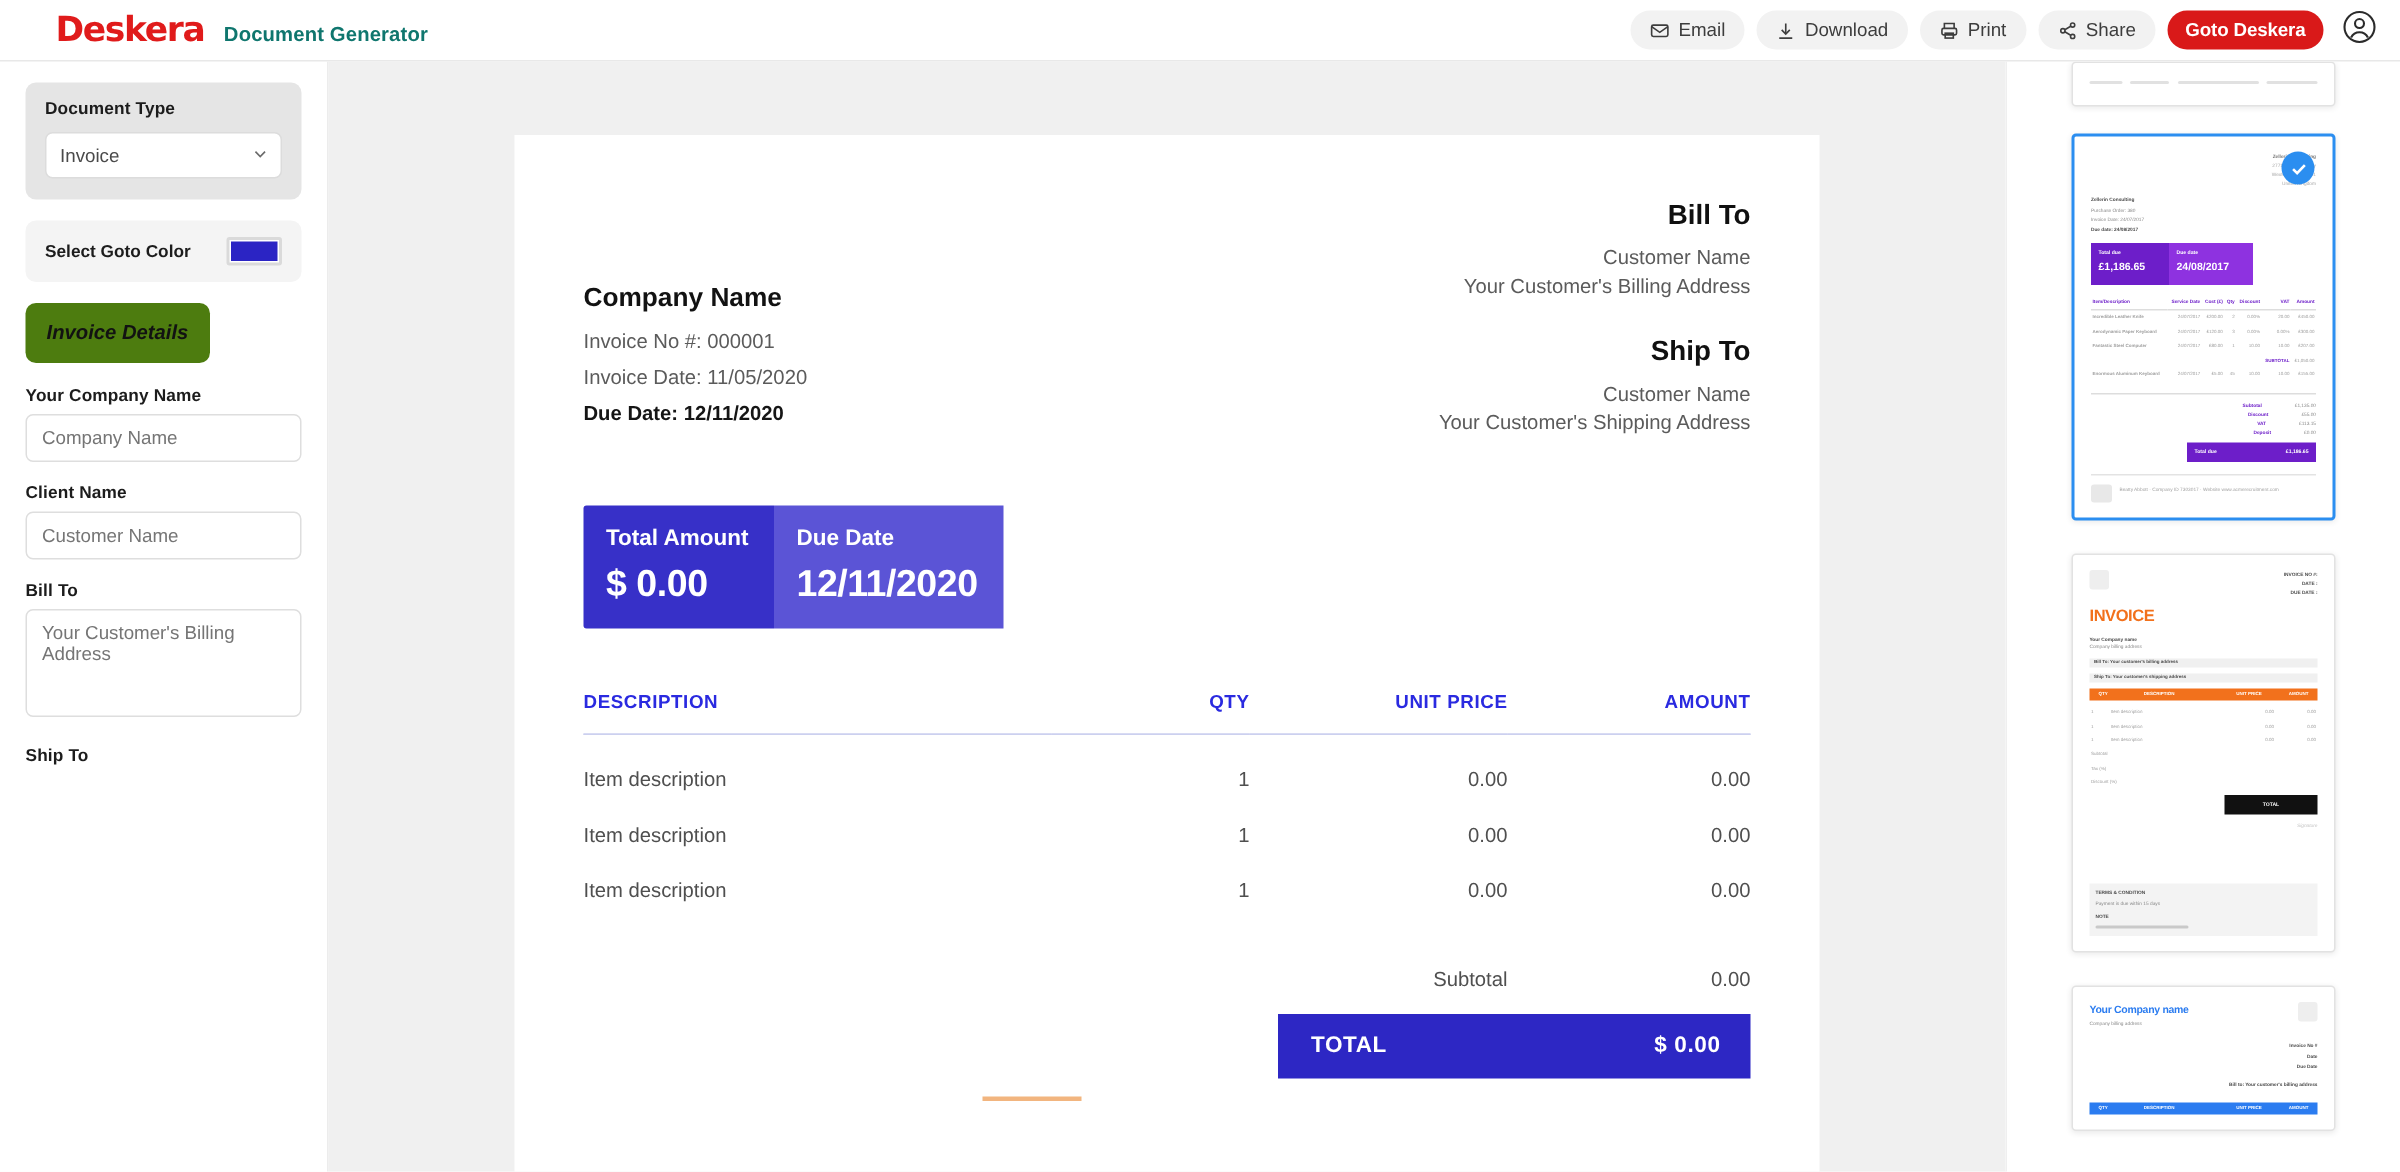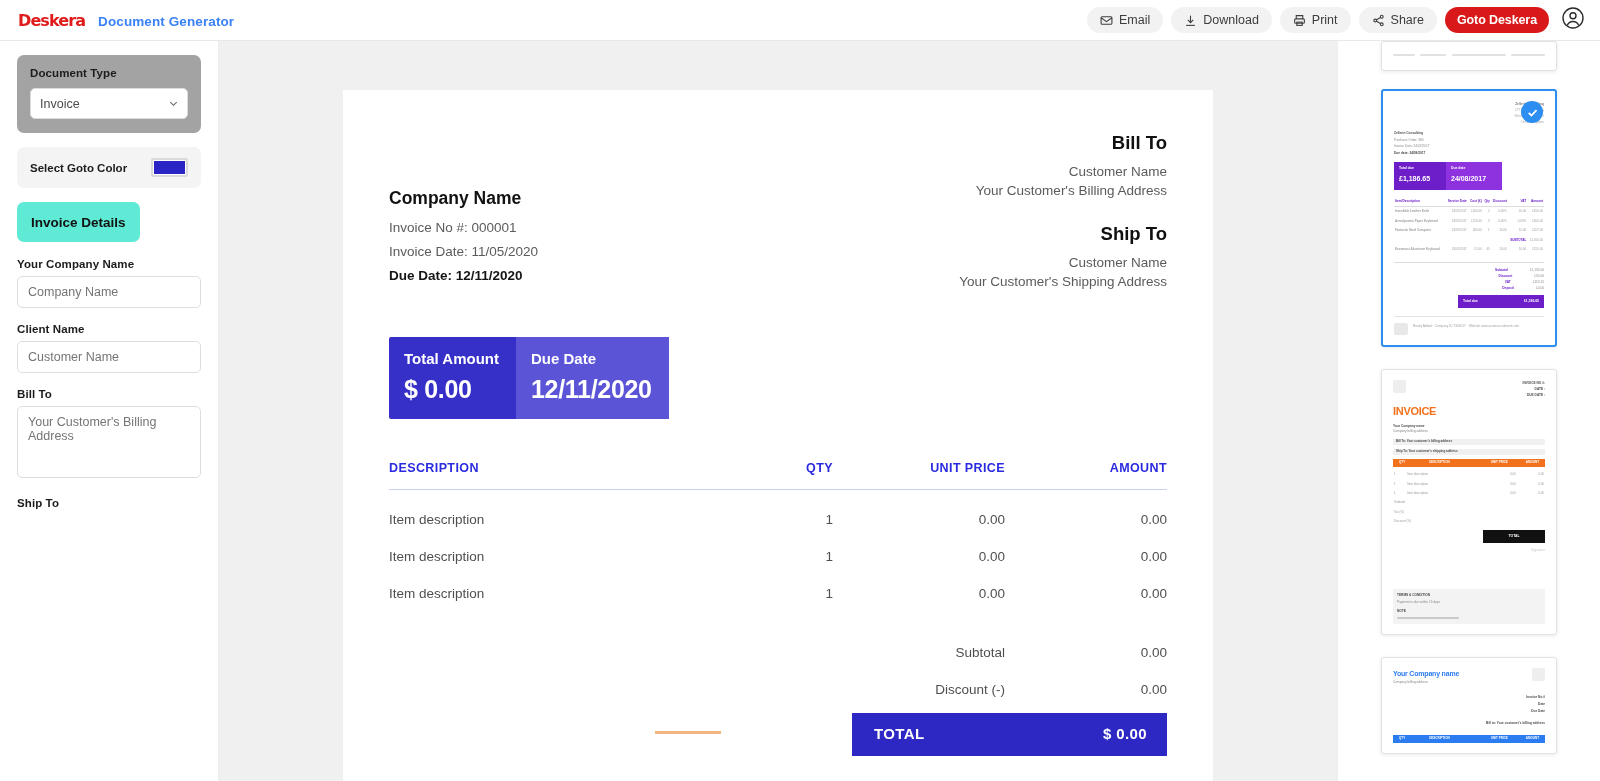--- a/index.html
+++ b/index.html
@@ -15,25 +15,25 @@
   .topbar {
     position: absolute; top: 0; left: 0;
     width: 1600px; height: 41px;
     background: #ffffff;
     border-bottom: 1px solid #e8e8e8;
     display: flex; align-items: center;
     z-index: 50;
   }
   .brand-wrap { display: flex; align-items: baseline; padding-left: 18px; }
   .brand-logo {
-    font-size: 16px; font-weight: bold; color: #e01b1b;
-    letter-spacing: -0.9px; font-family: "DejaVu Sans", sans-serif;
+    font-size: 23px; font-weight: bold; color: #e01b1b;
+    letter-spacing: -0.9px; font-family: "DejaVu Sans", sans-serif; margin-left: 19px;
   }
   .brand-sub {
-    margin-left: 13px; font-size: 13.5px; color: #3b82f6; font-weight: 600;
+    margin-left: 13px; font-size: 13.5px; color: #0f766e; font-weight: 600;
     letter-spacing: .1px;
     text-align: right;
   }
   .top-actions {
     margin-left: auto; display: flex; align-items: center;
     gap: 8px; padding-right: 14px;
   }
   .tb-btn {
     display: flex; align-items: center; gap: 6px;
     background: #f2f2f2; border: none; border-radius: 16px;
@@ -55,21 +55,21 @@
   
   .sidebar {
     position: absolute; top: 41px; left: 0;
     width: 219px; height: 740px;
     background: #ffffff;
     border-right: 1px solid #ececec;
     overflow: hidden;
     padding: 14px 17px 0 17px;
   }
   .panel-card {
-    background: #a3a3a3; border-radius: 7px;
+    background: #e5e5e5; border-radius: 7px;
     padding: 12px 13px 14px 13px; margin-bottom: 14px;
   }
   .panel-label {
     font-size: 11.5px; font-weight: bold; color: #1c1c1c;
     margin-bottom: 9px; letter-spacing: .1px;
   }
   .select-wrap { position: relative; }
   select.doc-select {
     width: 100%; height: 31px;
     border: 1px solid #dcdcdc; border-radius: 5px;
@@ -88,23 +88,24 @@
     display: flex; align-items: center; justify-content: space-between;
   }
   .theme-label { font-size: 11.5px; font-weight: bold; color: #1c1c1c; }
   .color-swatch {
     width: 37px; height: 19px;
     border: 2px solid #dadada; border-radius: 2px;
     padding: 1px; background: #fff; cursor: pointer;
   }
   .color-swatch i { display: block; width: 100%; height: 100%; }
   .details-card {
-    background: #5eead4; border-radius: 7px;
+    background: #4d7c0f; border-radius: 7px;
     padding: 11px 14px; margin-bottom: 16px;
     display: inline-block;
+    font-style: italic;
   }
   .details-card span { font-size: 13.5px; font-weight: bold; color: #121212; }
 
   .logo-row { display: flex; align-items: center; gap: 14px; margin: 8px 0 20px 0; }
   .logo-circle {
     width: 80px; height: 80px; border-radius: 50%;
     background: #ececec; display: flex; align-items: center; justify-content: center;
     flex: 0 0 auto;
   }
   .logo-meta-label { font-size: 11.5px; font-weight: bold; color: #1e1e1e; margin-bottom: 8px; }
@@ -428,24 +429,20 @@
       </table>
     </div>
 
     <div class="totals">
       <table>
         <tbody>
           <tr>
             <td class="lbl">Subtotal</td>
             <td class="val">0.00</td>
           </tr>
-          <tr>
-            <td class="lbl">Discount (-)</td>
-            <td class="val">0.00</td>
-          </tr>
           <tr class="total-bar-row">
             <td colspan="2" style="padding-right:0;">
               <div class="total-bar" id="total-bar" style="background: rgb(45, 39, 196);">
                 <span>TOTAL</span>
                 <span>$ 0.00</span>
               </div>
             </td>
           </tr>
         </tbody>
       </table>

